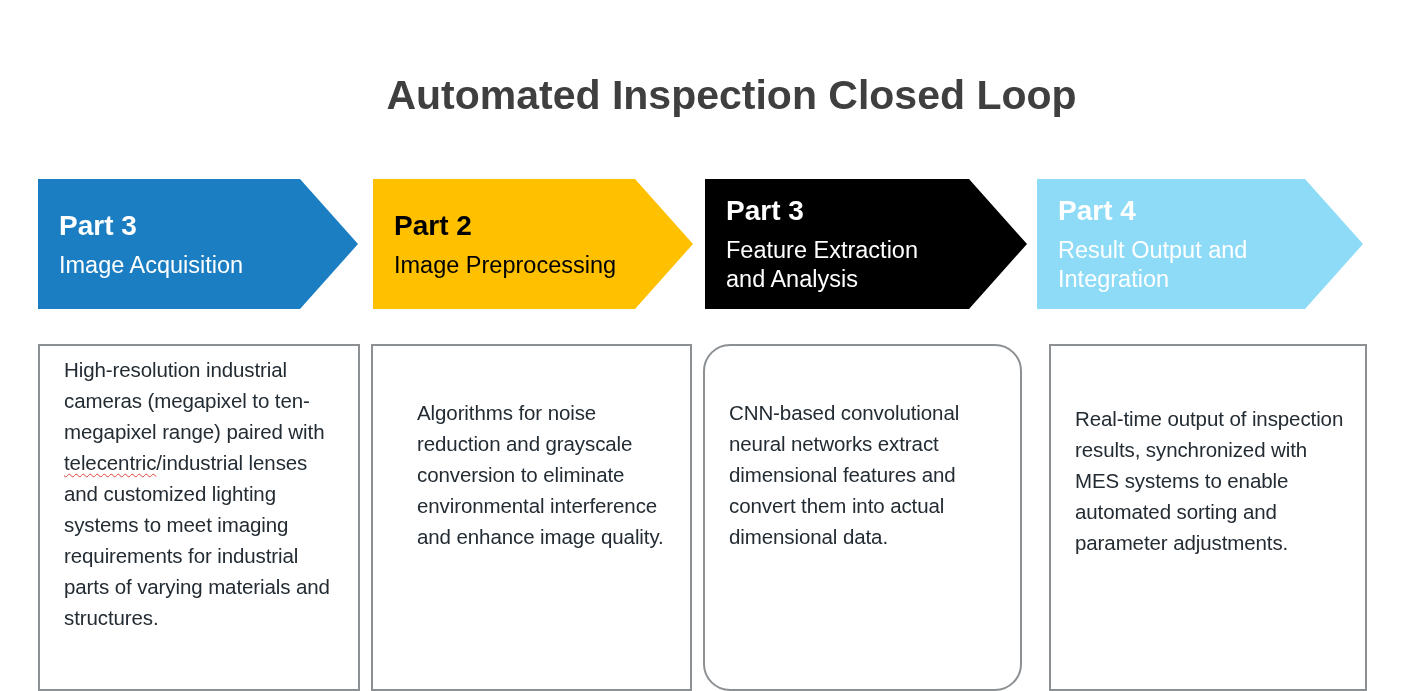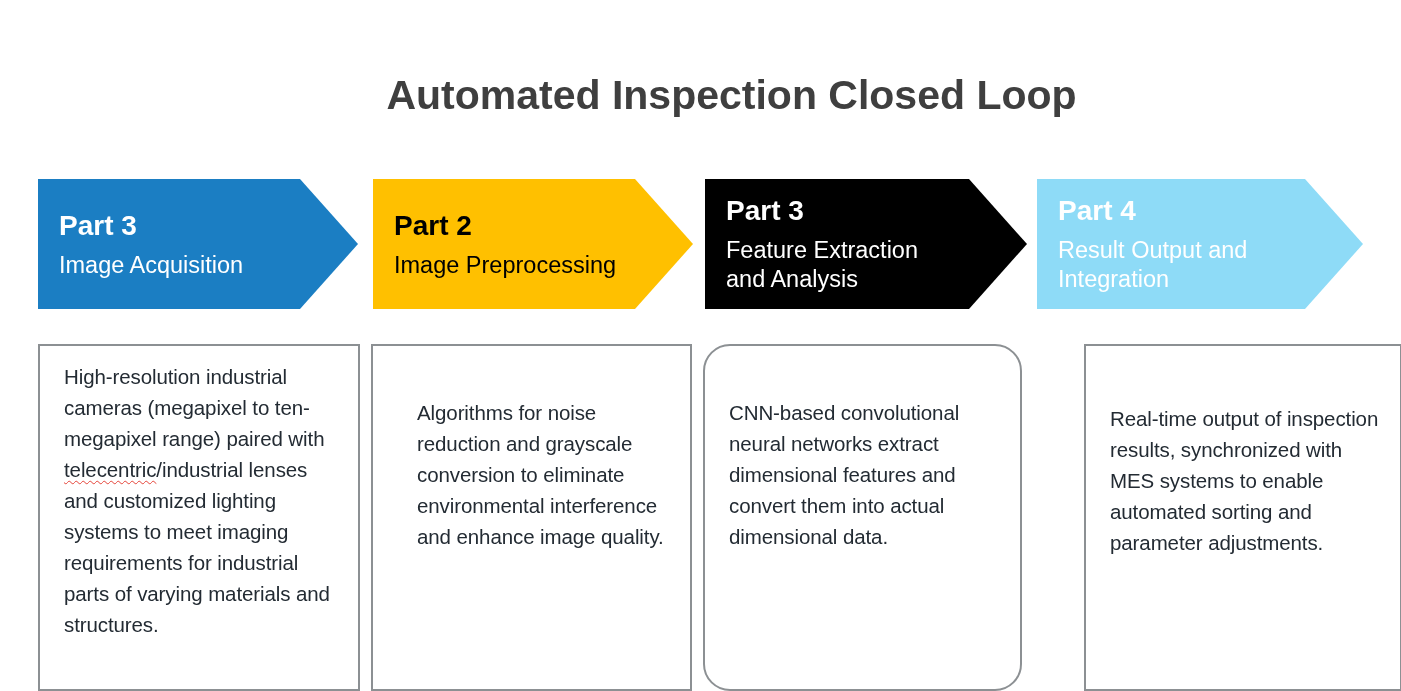--- a/index.html
+++ b/index.html
@@ -67,30 +67,30 @@
     position: absolute;
     top: 300px;
     height: 347px;
     box-sizing: border-box;
     background: #ffffff;
     border: 2.5px solid #8C9093;
   }
   .card-1 { left: 38px;   width: 322px; }
   .card-2 { left: 371px;  width: 321px; }
   .card-3 { left: 703px;  width: 319px; }
-  .card-4 { left: 1084px; width: 318px; }
+  .card-4 { left: 1049px; width: 318px; }
 
   .card .card-text {
     box-sizing: border-box;
     padding: 20px 18px 0 24px;
     font-size: 20.5px;
     line-height: 31px;
     letter-spacing: -0.1px;
   }
-  .card-1 .card-text { padding-top: 15px; }
+  .card-1 .card-text { padding-top: 8px; }
   .card-2 .card-text,
   .card-3 .card-text { padding-top: 51px; }
   .card-4 .card-text { padding-top: 57px; }
 
   .spellcheck {
     text-decoration: underline wavy #E5443A;
     text-decoration-thickness: 1px;
     text-underline-offset: 3px;
   }
 </style>

